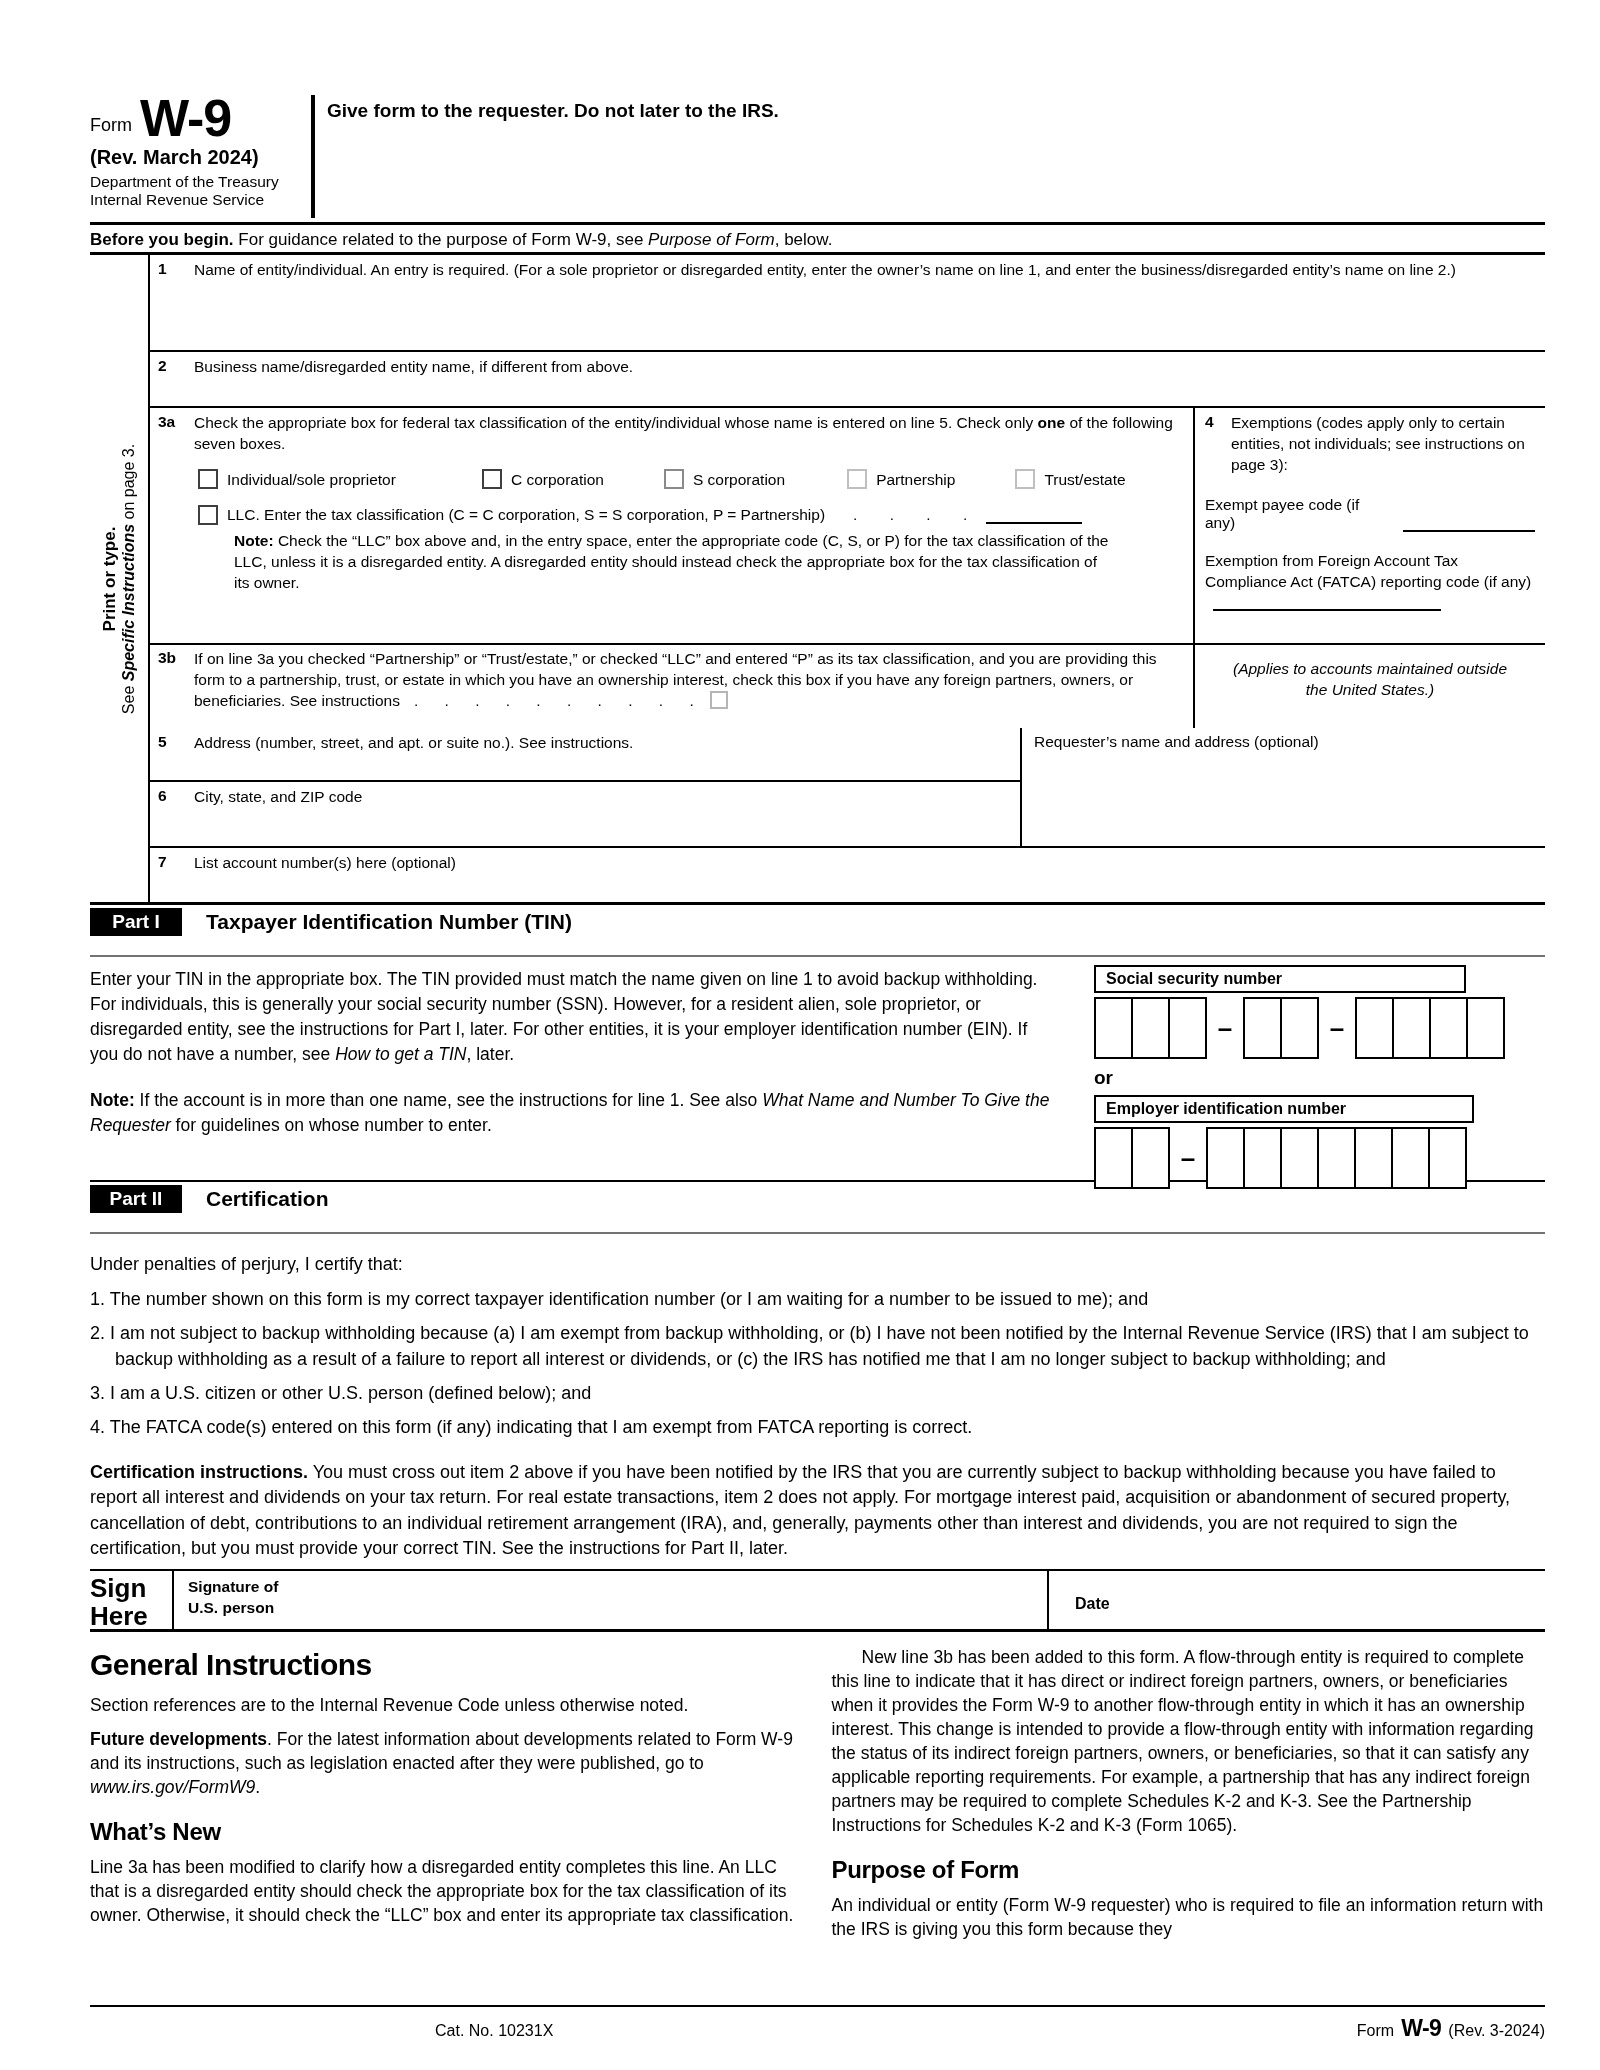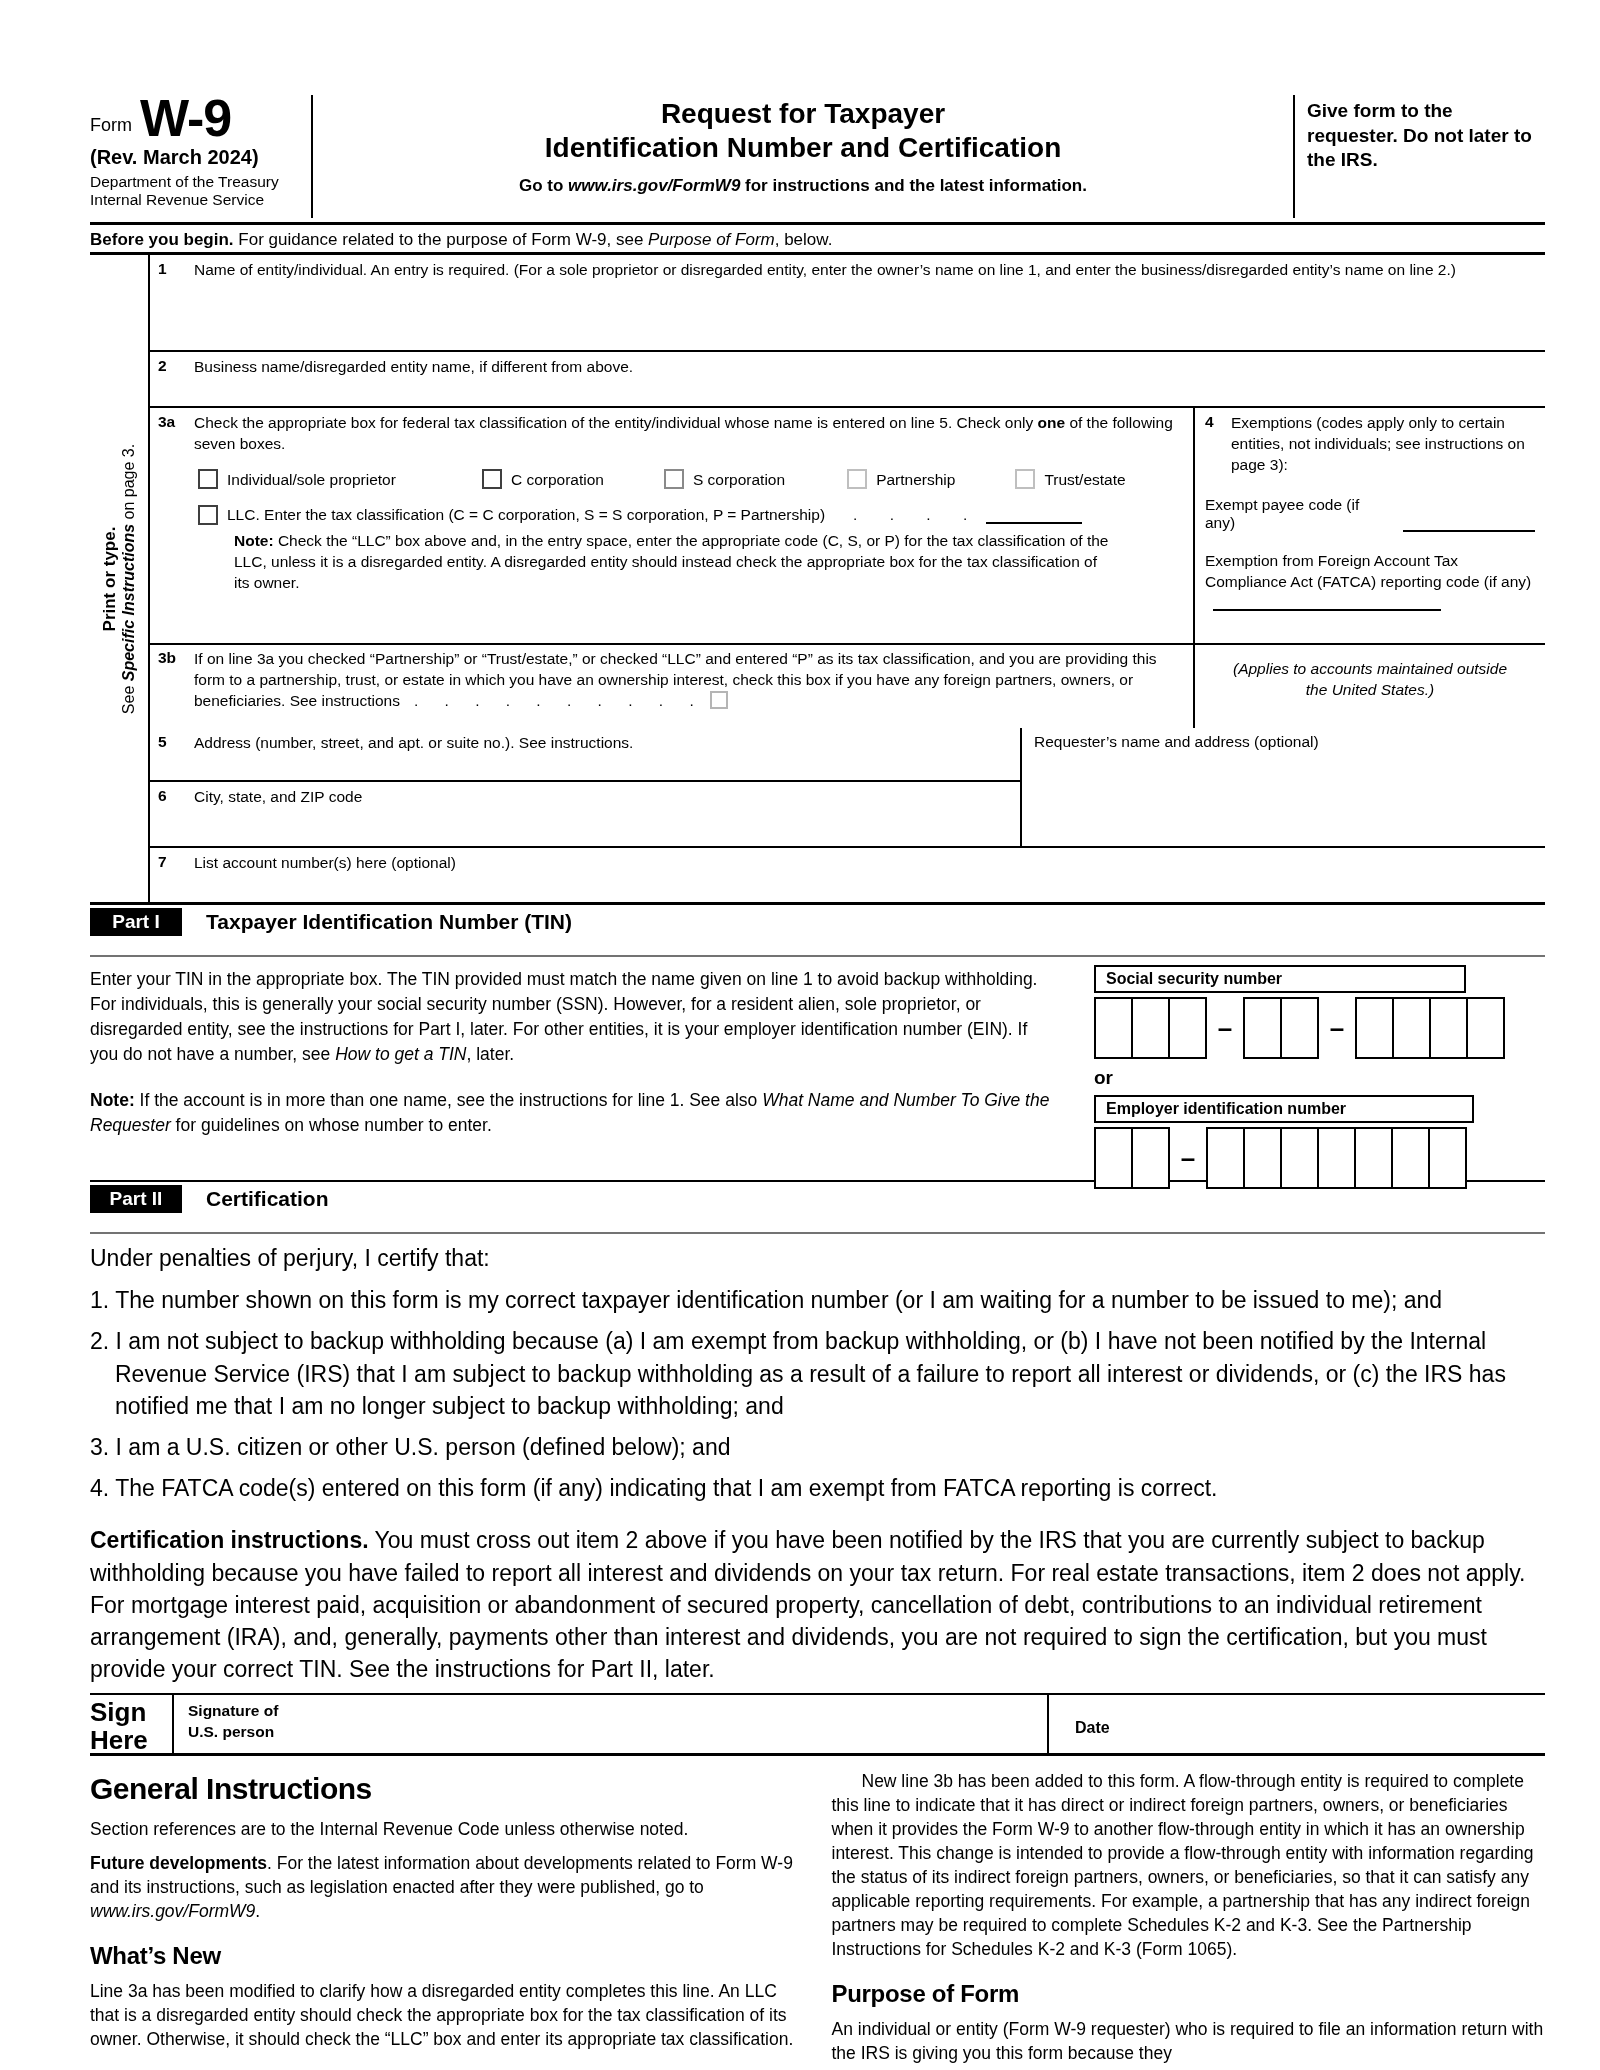--- a/index.html
+++ b/index.html
@@ -98,21 +98,21 @@
   .numbox-label { border:2px solid #000; font-weight:bold; font-size:16px; padding:3px 10px; }
   .ssn-label { width:372px; } .ein-label { width:380px; }
   .cells { display:flex; align-items:center; margin-top:4px; }
   .cgroup { display:flex; }
   .ncell { width:39px; height:62px; border:2px solid #000; margin-left:-2px; background:#fff; }
   .cgroup .ncell:first-child { margin-left:0; }
   .dash { width:36px; text-align:center; font-weight:bold; font-size:26px; }
   .orlbl { font-weight:bold; font-size:19px; margin:8px 0 6px; }
 
   
-  .p2wrap { padding-top:8px; font-size:23px; line-height:1.4; }
+  .p2wrap { padding-top:18px; font-size:18px; line-height:1.4; }
   .p2intro { margin-bottom:10px; }
   .clitem { padding-left:25px; text-indent:-25px; margin-top:9px; }
   .certins { margin-top:20px; }
   .certins b { font-weight:bold; }
 
   
   .signrow { display:flex; border-top:2px solid #000; border-bottom:3px solid #000; height:63px; margin-top:8px; }
   .signcell { width:82px; font-size:26px; font-weight:bold; line-height:1.08; padding-top:3px; flex-shrink:0; }
   .sigarea { flex:1; border-left:2px solid #000; padding:6px 0 0 14px; font-size:15.5px; font-weight:bold; line-height:1.35; }
   .datearea { width:498px; border-left:2px solid #000; padding:24px 0 0 26px; font-size:16px; font-weight:bold; }
@@ -140,27 +140,20 @@
   <div class="hdr">
     <div class="hdr-left">
       <div class="hdr-formline">
         <span class="hdr-form-word">Form</span>
         <span class="hdr-form-number">W-9</span>
       </div>
       <div class="hdr-rev">(Rev. March 2024)</div>
       <div class="hdr-dept">Department of the Treasury</div>
       <div class="hdr-irs">Internal Revenue Service</div>
     </div>
-    <div class="hdr-center">
-      <div class="hdr-title">
-        <div>Request for Taxpayer</div>
-        <div>Identification Number and Certification</div>
-      </div>
-      <div class="hdr-sub"><span>Go to </span><i>www.irs.gov/FormW9</i><span> for instructions and the latest information.</span></div>
-    </div>
     <div class="hdr-right">Give form to the requester. Do not later to the IRS.</div>
   </div>
 
   <div class="begin"><b>Before you begin.</b><span> For guidance related to the purpose of Form W-9, see </span><i>Purpose of Form</i><span>, below.</span></div>
 
   <div class="mainform">
     <div class="sidestrip">
       <div class="side-rot">
         <div class="srl1">Print or type.</div>
         <div class="srl2"><span>See </span><span class="bi">Specific Instructions</span><span> on page 3.</span></div>

